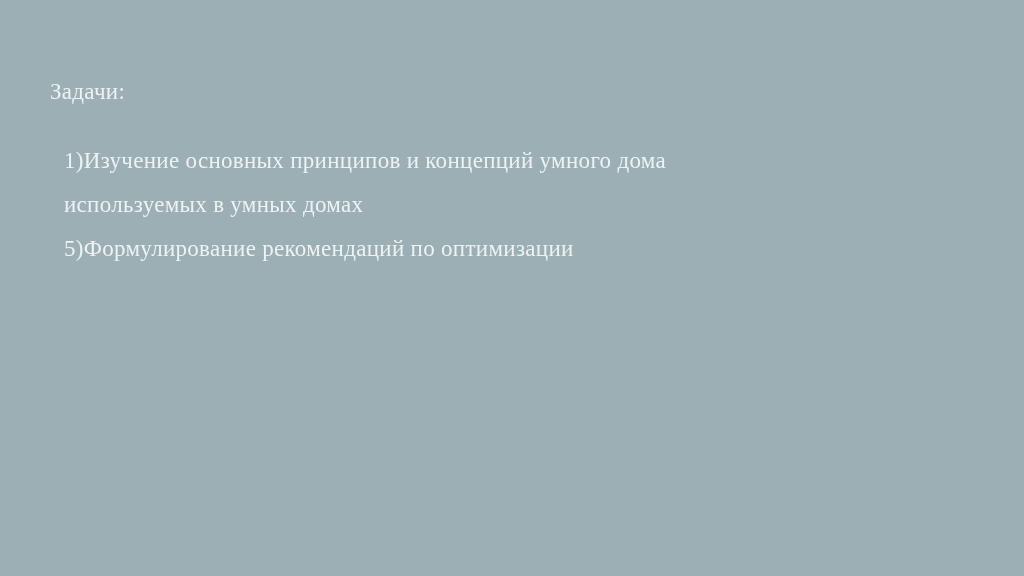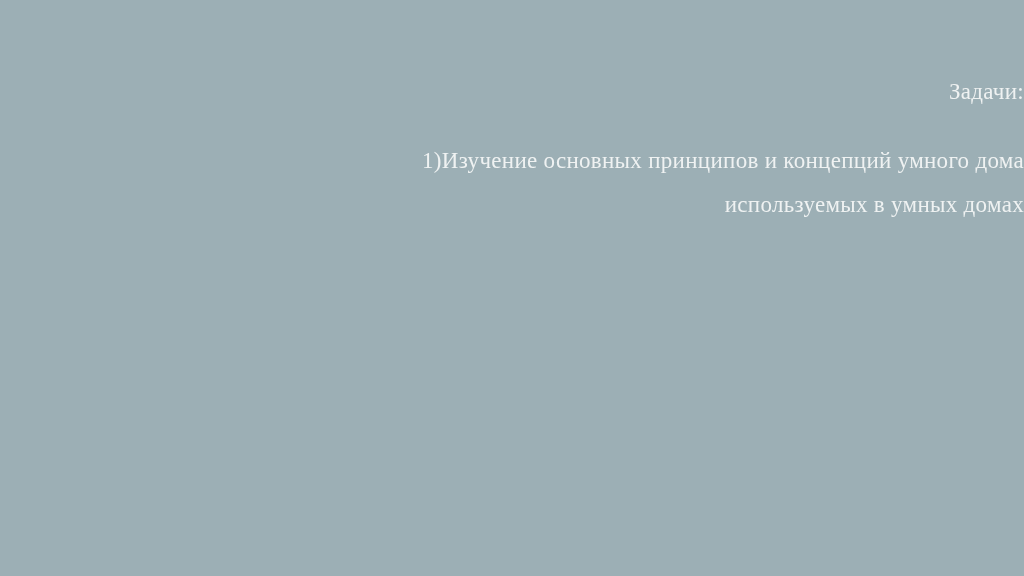--- a/index.html
+++ b/index.html
@@ -14,32 +14,32 @@
     overflow: hidden;
     font-family: "Liberation Serif", "DejaVu Serif", serif;
     color: #EFF2F2;
   }
   .slide-title {
     position: absolute;
     top: 77px;
     left: 0;
     width: 100%;
     box-sizing: border-box;
-    padding-left: 40px;
-    text-align: right;
+    padding-left: 50px;
+    text-align: left;
     font-size: 23px;
     line-height: 29px;
     letter-spacing: 0.3px;
   }
   .task-list {
     position: absolute;
     top: 146px;
     left: 64px;
     width: 960px;
-    text-align: right;
+    text-align: left;
   }
   .task-item {
     margin: 0 0 15px 0;
   }
   .task-line {
     font-size: 23px;
     line-height: 29px;
     letter-spacing: 0.3px;
     white-space: nowrap;
   }
@@ -59,16 +59,17 @@
 
     <div class="task-item">
       <div class="task-line">используемых в умных домах</div>
     </div>
 
 
     <div class="task-item">
     </div>
 
     <div class="task-item">
+      <div class="task-line">5)Формулирование рекомендаций по оптимизации</div>
     </div>
 
   </div>
 </div>
 
 </body></html>

